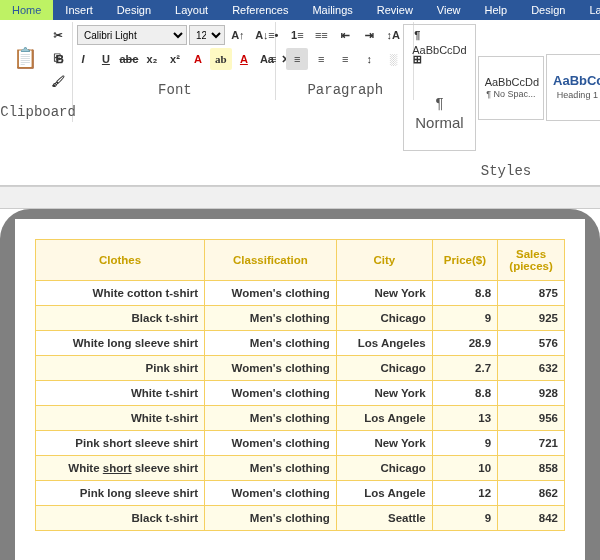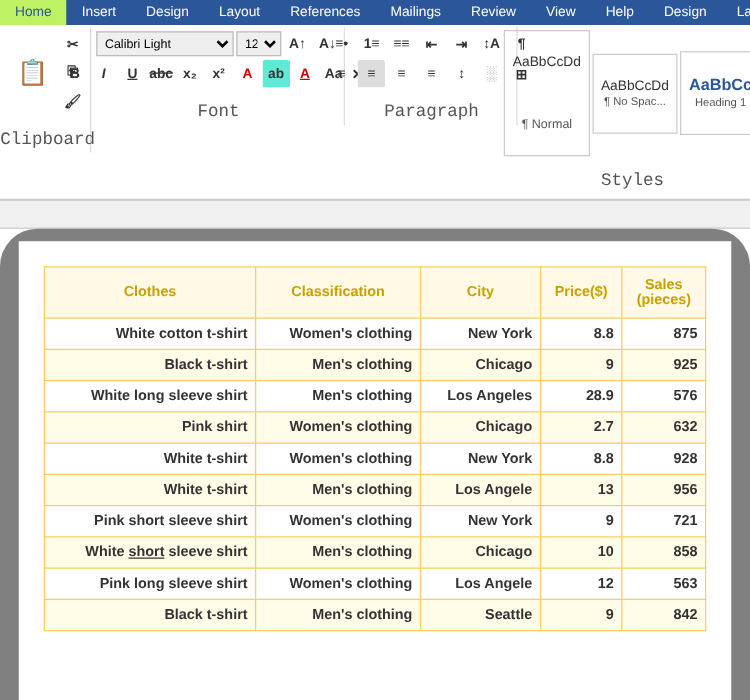--- a/index.html
+++ b/index.html
@@ -130,21 +130,21 @@
         <button class="btn-icon">A↓</button>
       </div>
       <div class="ribbon-row format-row" style="margin-top:2px;">
         <button class="btn-icon" style="font-weight:bold;">B</button>
         <button class="btn-icon" style="font-style:italic;">I</button>
         <button class="btn-icon" style="text-decoration:underline;">U</button>
         <button class="btn-icon" style="text-decoration:line-through;">abc</button>
         <button class="btn-icon">x₂</button>
         <button class="btn-icon">x²</button>
         <button class="btn-icon" style="color:#c00;">A</button>
-        <button class="btn-icon" style="background:#5eead4;">ab</button>
+        <button class="btn-icon" style="background:#fef9c3;font-family:Liberation Serif, serif;">ab</button>
         <button class="btn-icon" style="color:#c00;text-decoration:underline;text-decoration-color:#c00;">A</button>
         <button class="btn-icon">Aa</button>
         <button class="btn-icon">✕A</button>
       </div>
       <span class="ribbon-group-label">Font</span>
     </div>
 
     <div class="ribbon-group" style="min-width:130px;">
       <div class="ribbon-row">
         <button class="btn-icon">≡•</button>
@@ -164,21 +164,21 @@
         <button class="btn-icon" style="color:#888;">░</button>
         <button class="btn-icon">⊞</button>
       </div>
       <span class="ribbon-group-label">Paragraph</span>
     </div>
 
     <div class="ribbon-group" style="min-width:180px;">
       <div class="ribbon-row">
         <div class="style-box style-normal">
           <div style="font-size:11px;color:#333;">AaBbCcDd</div>
-          <div style="font-size:10px;color:#555;margin-top:36px;">¶ Normal</div>
+          <div style="font-size:15px;color:#555;margin-top:36px;">¶ Normal</div>
         </div>
         <div class="style-box style-nospace">
           <div style="font-size:11px;color:#333;">AaBbCcDd</div>
           <div style="font-size:9px;color:#555;">¶ No Spac...</div>
         </div>
         <div class="style-box">
           <div style="font-size:13px;color:#2b5799;font-weight:bold;">AaBbCc</div>
           <div style="font-size:9px;color:#555;">Heading 1</div>
         </div>
       </div>
@@ -256,21 +256,21 @@
     <td>Men's clothing</td>
     <td>Chicago</td>
     <td>10</td>
     <td>858</td>
   </tr>
           <tr>
     <td>Pink long sleeve shirt</td>
     <td>Women's clothing</td>
     <td>Los Angele</td>
     <td>12</td>
-    <td>563</td>
+    <td>862</td>
   </tr>
           <tr class="row-yellow">
     <td>Black t-shirt</td>
     <td>Men's clothing</td>
     <td>Seattle</td>
     <td>9</td>
     <td>842</td>
   </tr>
         </tbody>
     </table>

